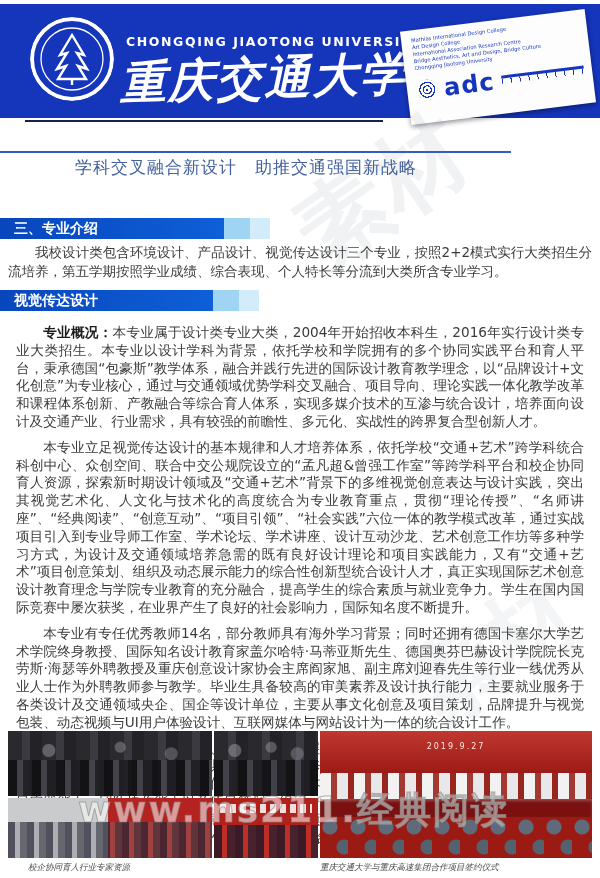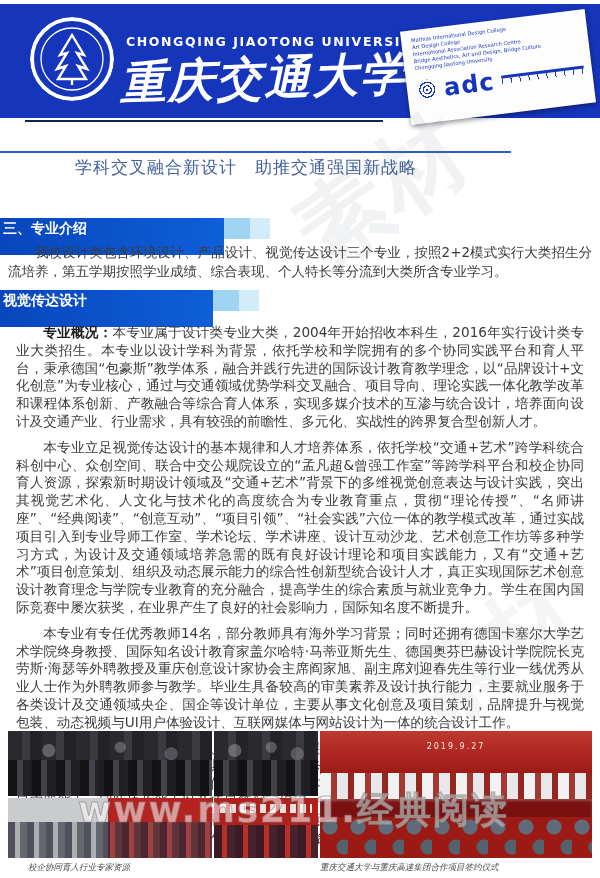--- a/index.html
+++ b/index.html
@@ -35,22 +35,22 @@
   .slogan2{position:absolute;left:0;top:156px;width:492px;text-align:center;
            font-size:17px;color:#44619e;font-weight:500;letter-spacing:1px;}
 
   
   .bg-mark{position:absolute;color:rgba(110,125,140,0.10);font-size:92px;font-weight:bold;
            transform:rotate(-35deg);pointer-events:none;white-space:nowrap;}
   .bg-mark.m1{left:290px;top:130px;}
   .bg-mark.m2{left:400px;top:590px;color:rgba(110,125,140,0.08);}
 
   
-  .sec-bar{position:absolute;left:0;height:37px;color:#fff;font-size:14px;font-weight:bold;
-           line-height:21px;padding-left:3px;box-sizing:border-box;
+  .sec-bar{position:absolute;left:0;height:21px;color:#fff;font-size:14px;font-weight:bold;
+           line-height:21px;padding-left:14px;box-sizing:border-box;
            background:linear-gradient(90deg,#0846bd,#0e5fd8);}
   .sec-tail1{position:absolute;height:21px;background:#9fd4f3;}
   .sec-tail2{position:absolute;height:21px;background:#d3ecfa;}
 
   
   .intro-p{position:absolute;left:8px;top:243px;width:584px;font-size:13.5px;line-height:19px;
            color:#3b3b3b;text-indent:2em;text-align:justify;margin:0;}
   .body-block{position:absolute;left:8px;top:316px;width:584px;font-size:13.6px;line-height:17.8px;
               color:#3b3b3b;text-align:justify;}
   .body-block p{margin:8px;text-indent:2em;}

